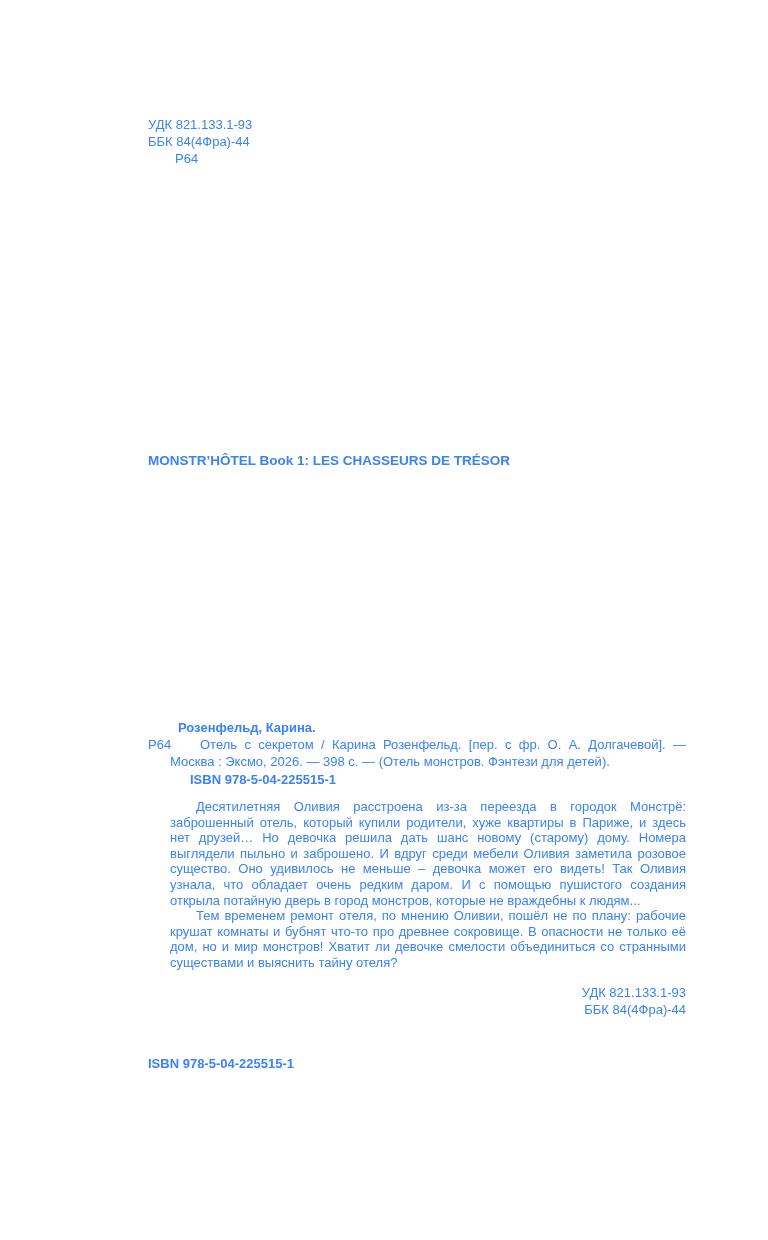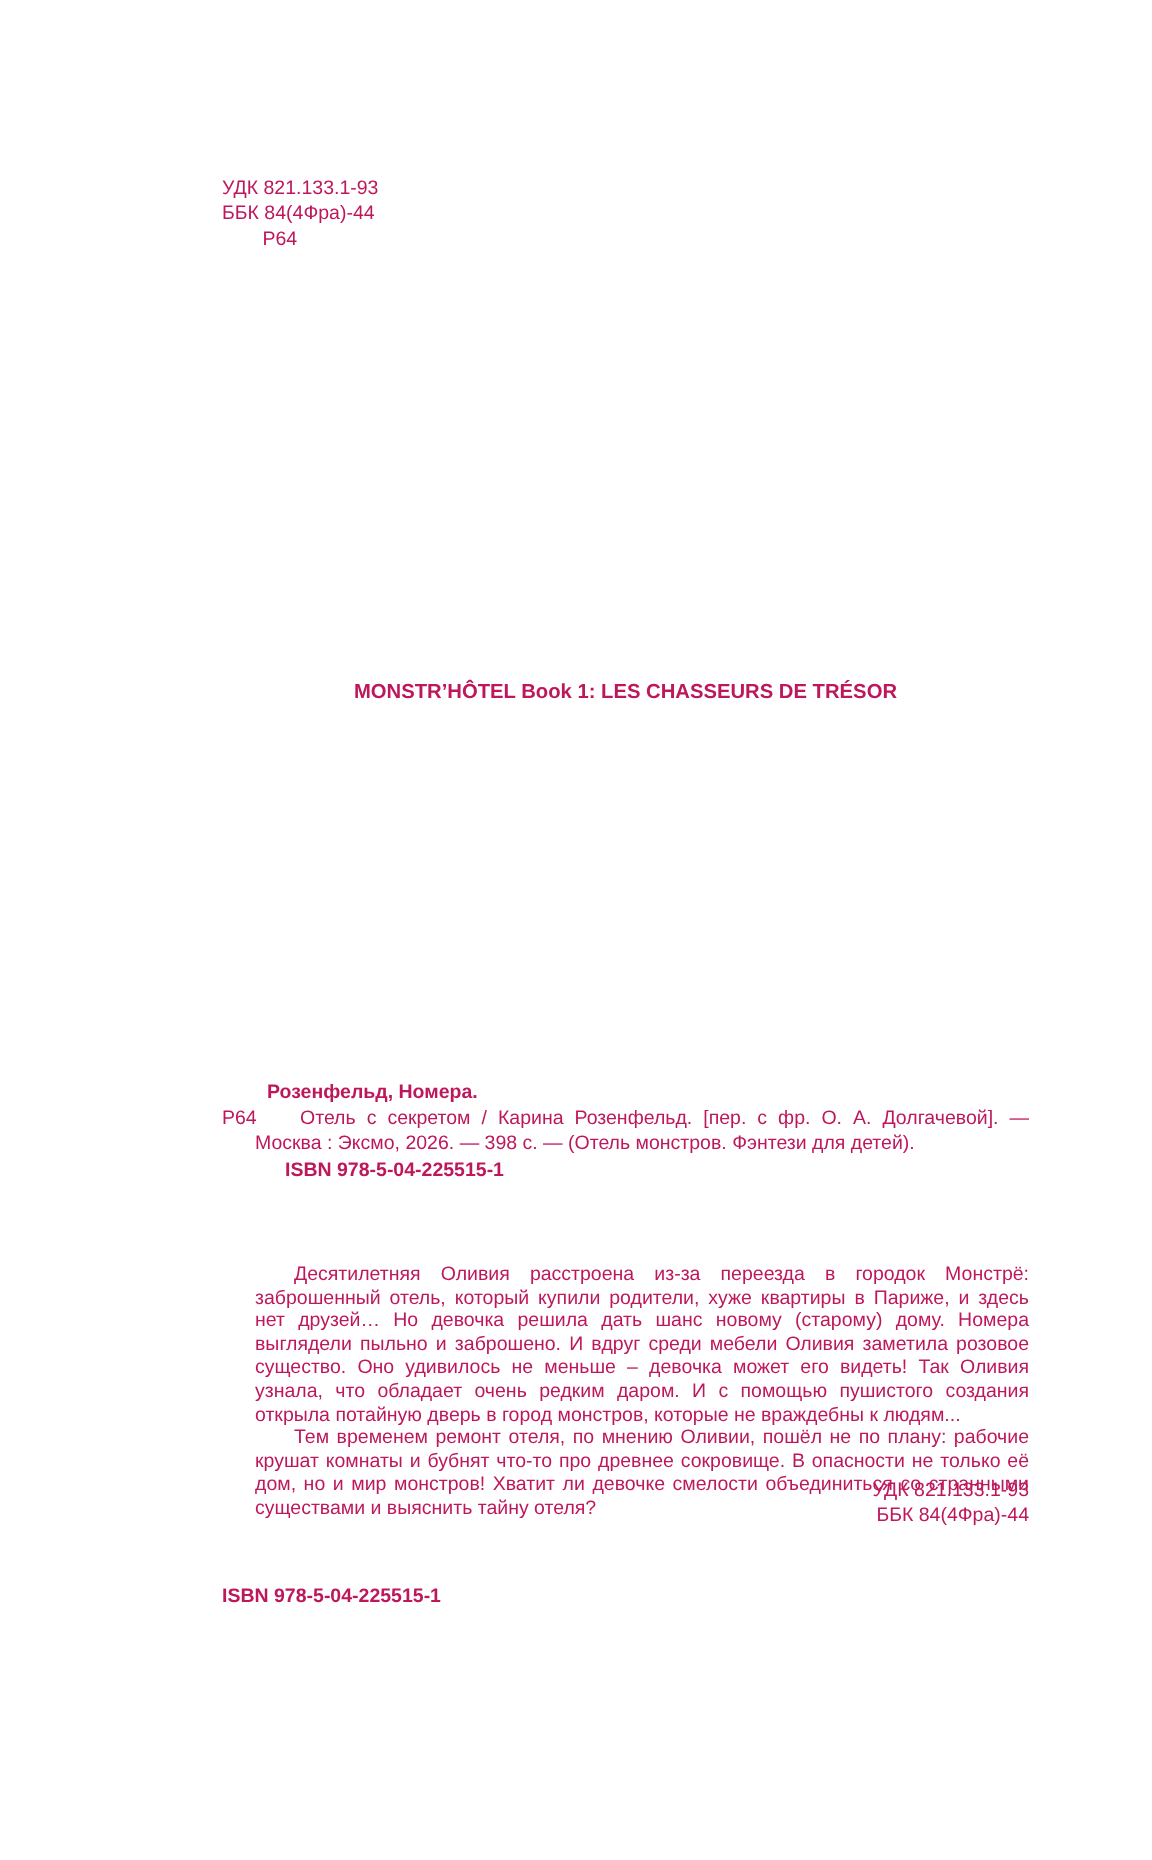--- a/index.html
+++ b/index.html
@@ -6,38 +6,37 @@
     margin: 0;
     padding: 0;
     background: #ffffff;
   }
   .page {
     position: relative;
     width: 768px;
     height: 1240px;
     background: #ffffff;
     font-family: "Liberation Sans", sans-serif;
-    color: #be185d;
+    color: #3b82f6;
     font-size: 13px;
     overflow: hidden;
   }
   .abs { position: absolute; }
 
   .top-codes {
     left: 148px;
     top: 116px;
     line-height: 17px;
   }
   .top-codes .author-code { margin-left: 27px; }
 
   .title-block {
     left: 148px;
     top: 452px;
     width: 538px;
-    text-align: center;
     line-height: 18px;
   }
   .title-block .orig-title {
     font-weight: bold;
     font-size: 13.5px;
     margin-bottom: 3px;
   }
 
   .biblio {
     left: 170px;
@@ -61,21 +60,21 @@
     top: 0;
     text-indent: 0;
   }
   .biblio-isbn {
     margin: 1px 0 0 20px;
     font-weight: bold;
   }
 
   .annotation {
     left: 170px;
-    top: 841px;
+    top: 799px;
     width: 516px;
     text-align: justify;
     line-height: 15.6px;
   }
   .annotation p {
     margin: 0;
     text-indent: 26px;
   }
 
   .bottom-codes {
@@ -106,21 +105,21 @@
     <div>УДК 821.133.1-93</div>
     <div>ББК 84(4Фра)-44</div>
     <div class="author-code">Р64</div>
   </div>
 
   <div class="abs title-block">
     <div class="orig-title">MONSTR’HÔTEL Book 1: LES CHASSEURS DE TRÉSOR</div>
   </div>
 
   <div class="abs biblio">
-    <p class="biblio-author">Розенфельд, Номера.</p>
+    <p class="biblio-author">Розенфельд, Карина.</p>
     <p class="biblio-desc"><span class="biblio-code">Р64</span><span>Отель с секретом / Карина Розенфельд. [пер. с фр. О. А. Долгачевой]. — Москва : Эксмо, 2026. — 398 с. — (Отель монстров. Фэнтези для детей).</span></p>
     <p class="biblio-isbn">ISBN 978-5-04-225515-1</p>
   </div>
 
   <div class="abs annotation">
     <p>Десятилетняя Оливия расстроена из-за переезда в городок Монстрё: заброшенный отель, который купили родители, хуже квартиры в Париже, и здесь нет друзей… Но девочка решила дать шанс новому (старому) дому. Номера выглядели пыльно и заброшено. И вдруг среди мебели Оливия заметила розовое существо. Оно удивилось не меньше – девочка может его видеть! Так Оливия узнала, что обладает очень редким даром. И с помощью пушистого создания открыла потайную дверь в город монстров, которые не враждебны к людям...</p>
     <p>Тем временем ремонт отеля, по мнению Оливии, пошёл не по плану: рабочие крушат комнаты и бубнят что-то про древнее сокровище. В опасности не только её дом, но и мир монстров! Хватит ли девочке смелости объединиться со странными существами и выяснить тайну отеля?</p>
   </div>
 
   <div class="abs bottom-codes">

